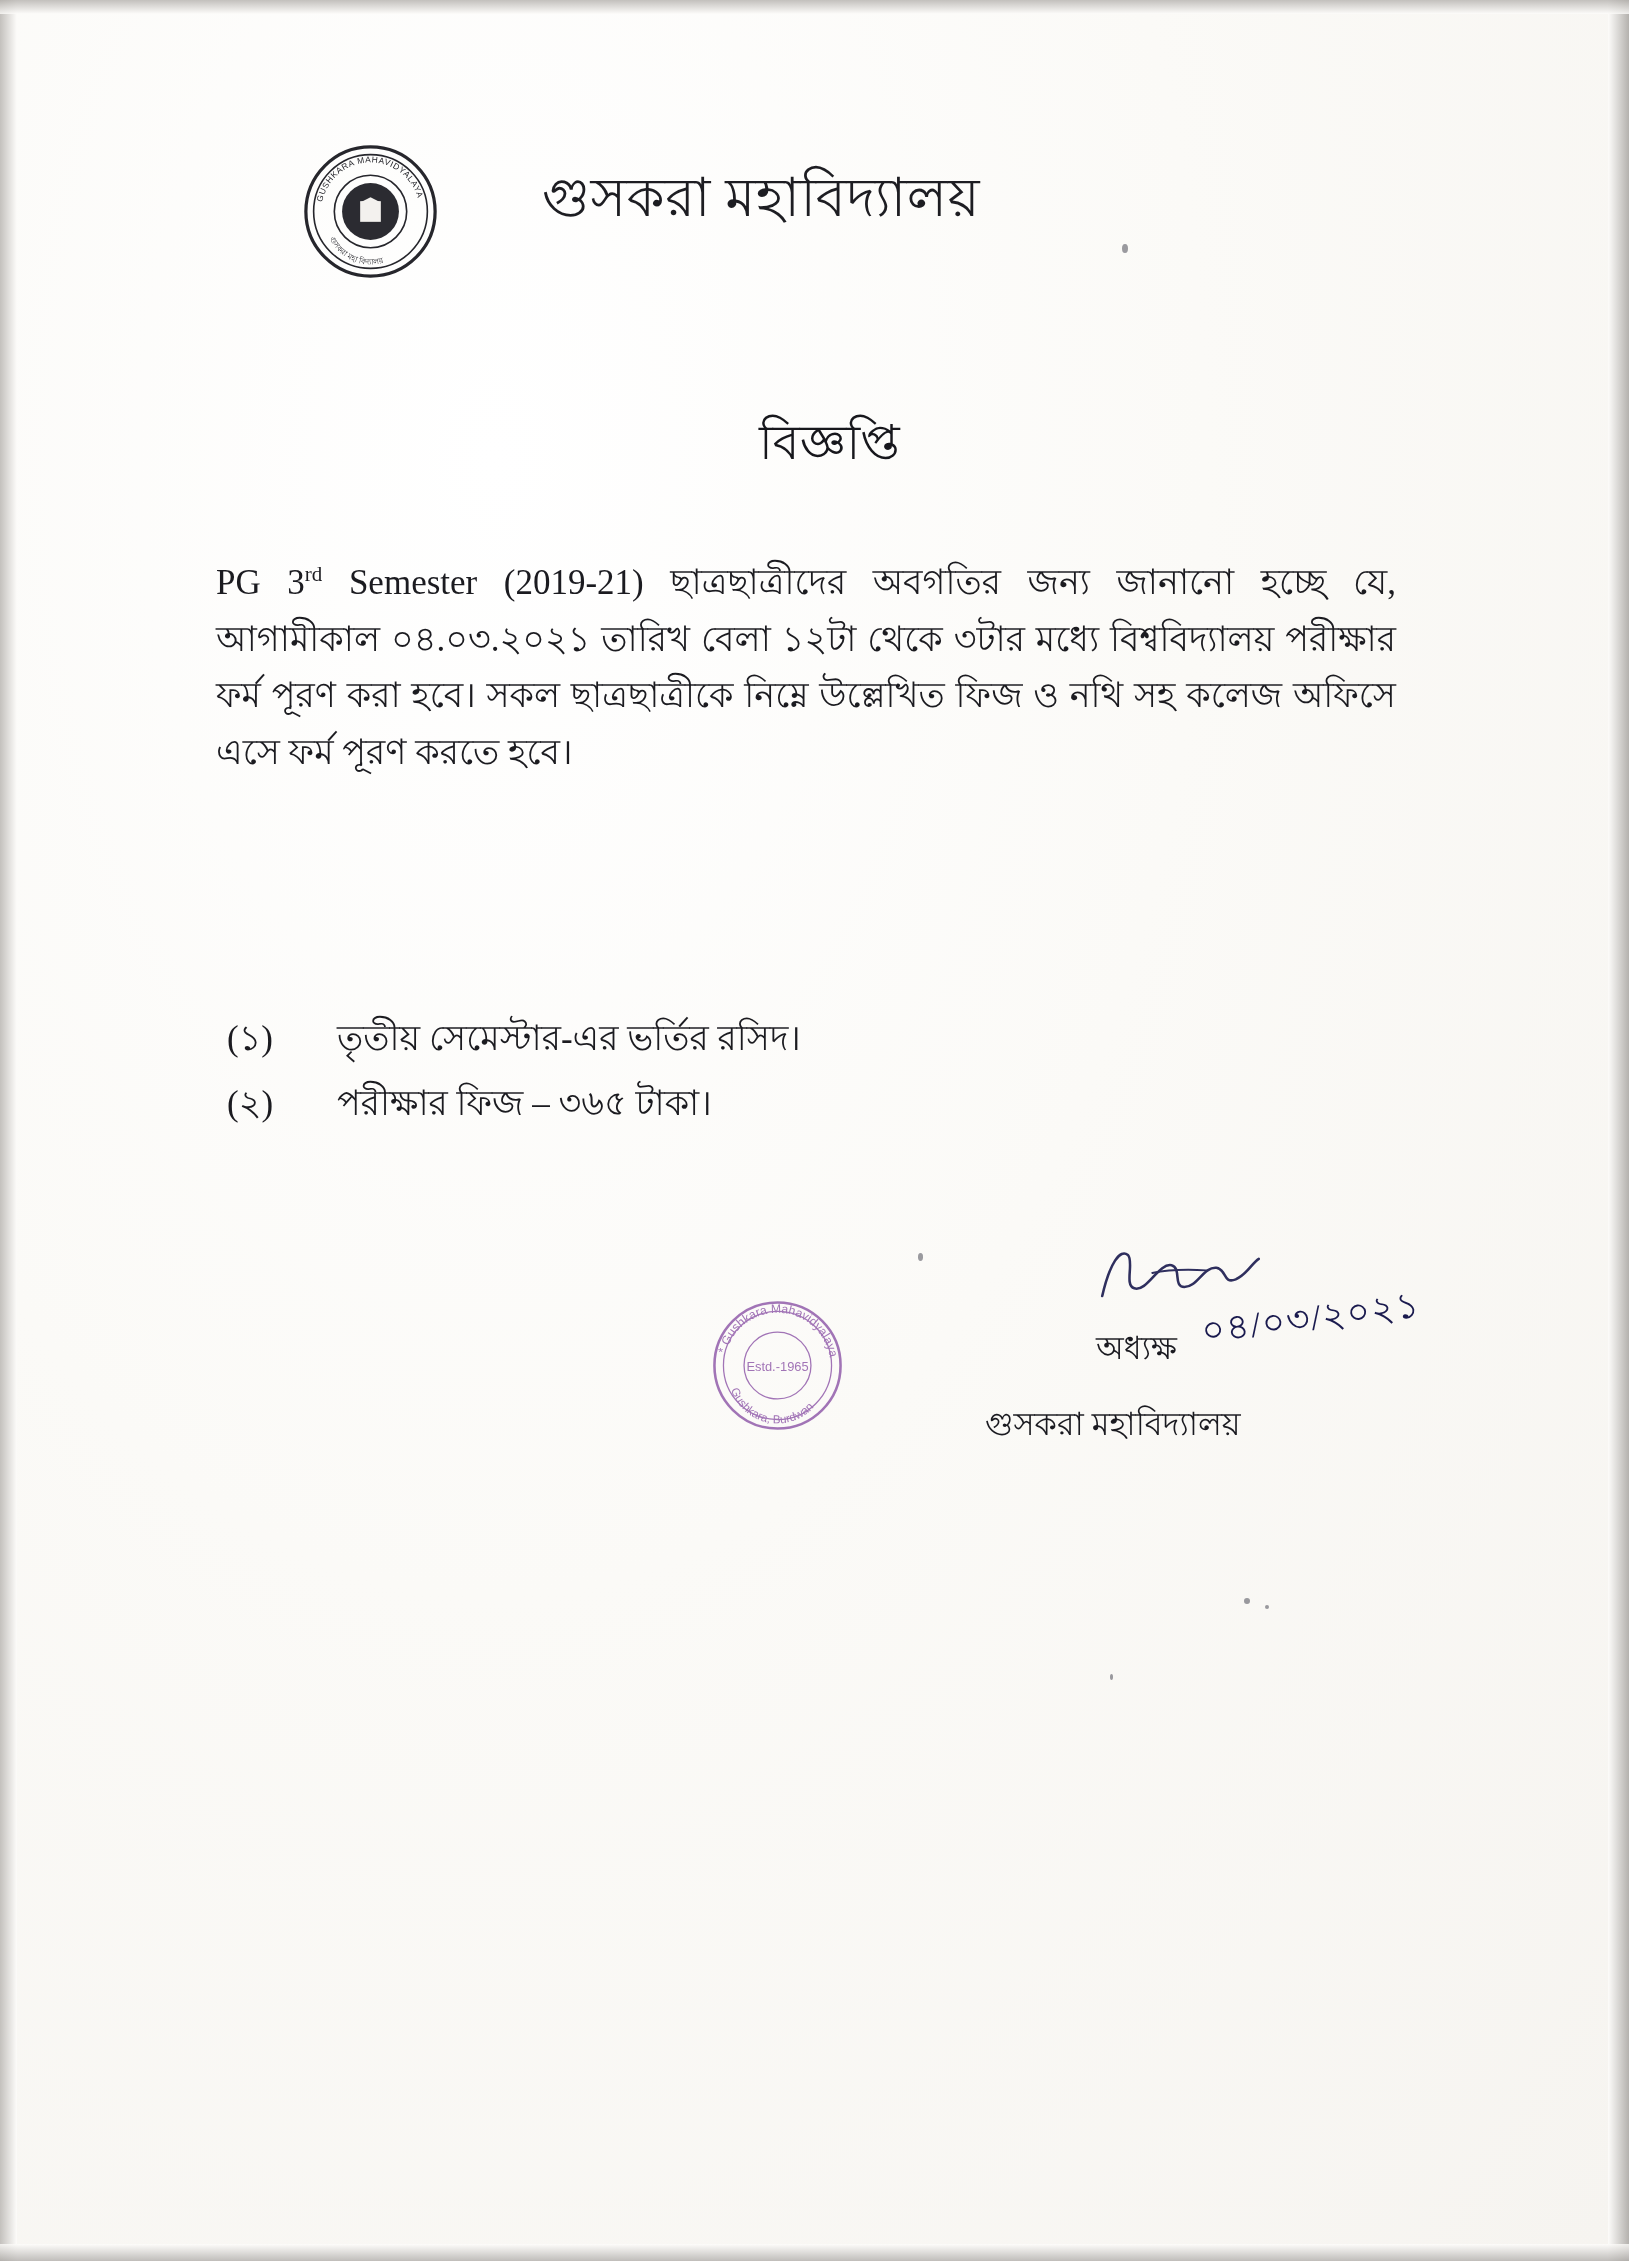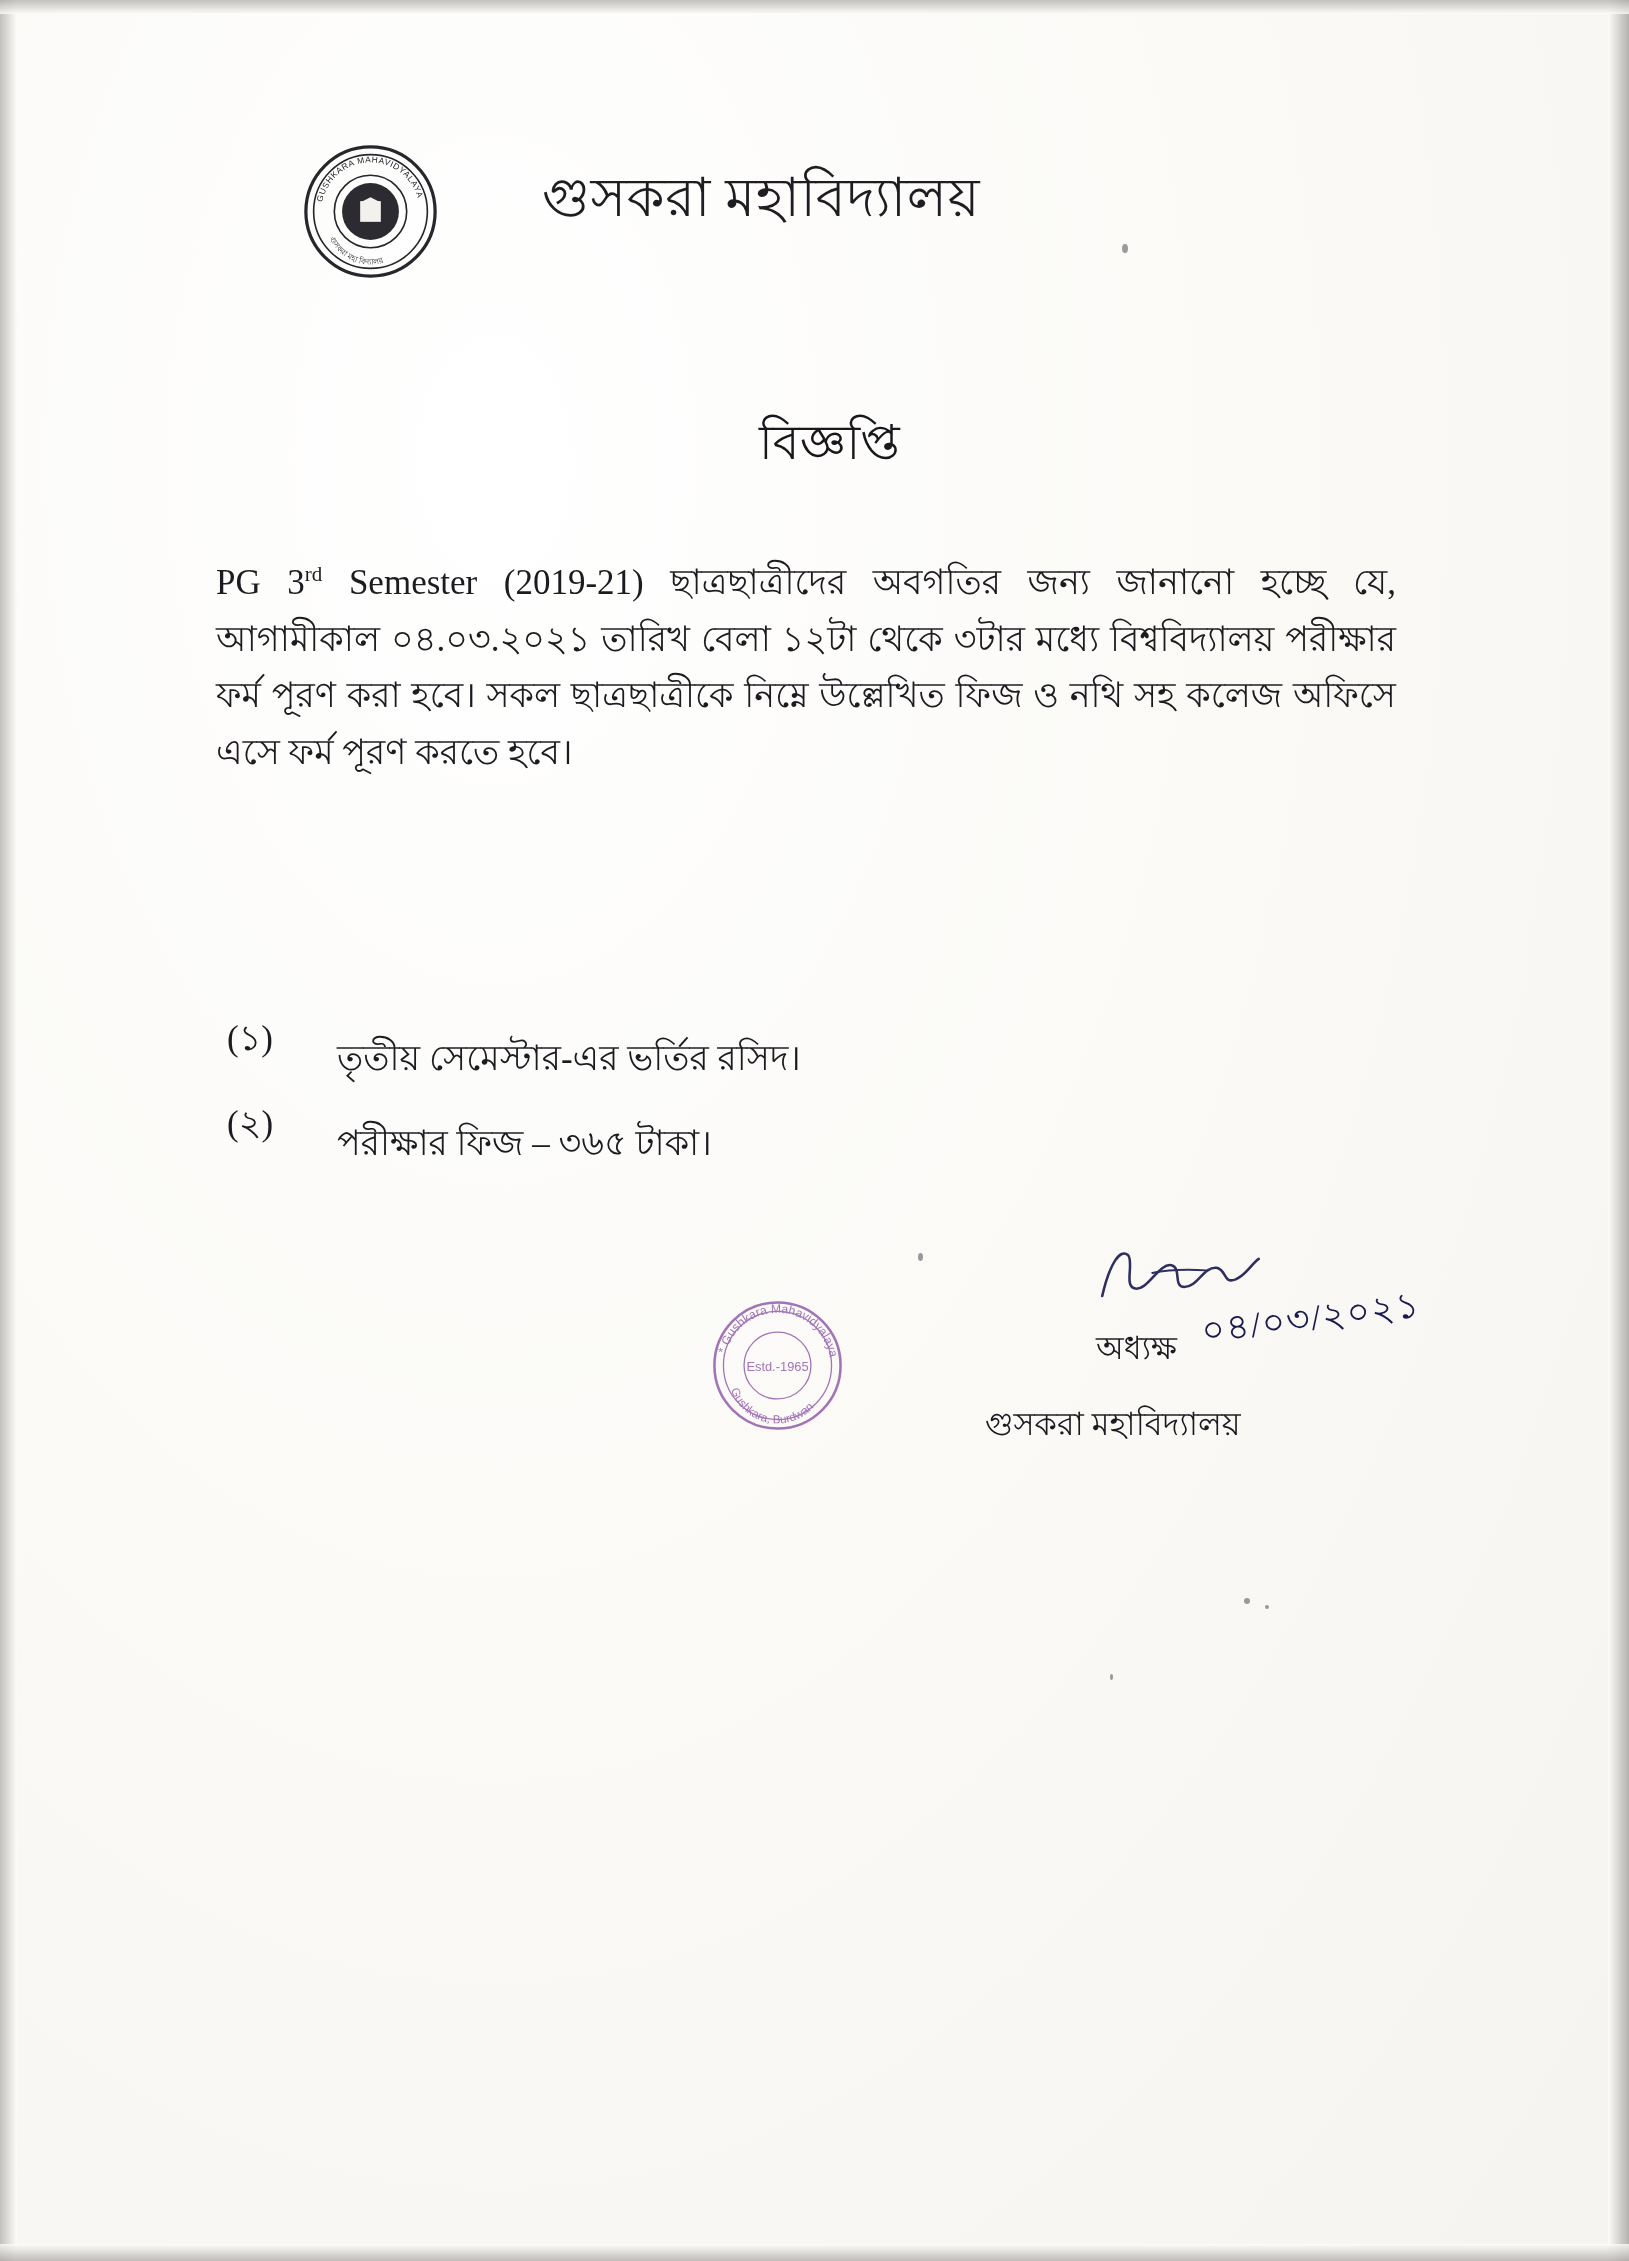--- a/index.html
+++ b/index.html
@@ -138,21 +138,21 @@
     color: #1b1b20;
   }
   .list-row {
     display: flex;
     margin-bottom: 10.3px;
   }
   .list-num {
     width: 110px;
     flex: 0 0 110px;
   }
-  .list-text { flex: 1 1 auto; margin-top: 20px; }
+  .list-text { flex: 1 1 auto; }
 
   
   .stamp {
     position: absolute;
     left: 708px;
     top: 1296px;
     width: 139px;
     height: 139px;
     opacity: .82;
   }

